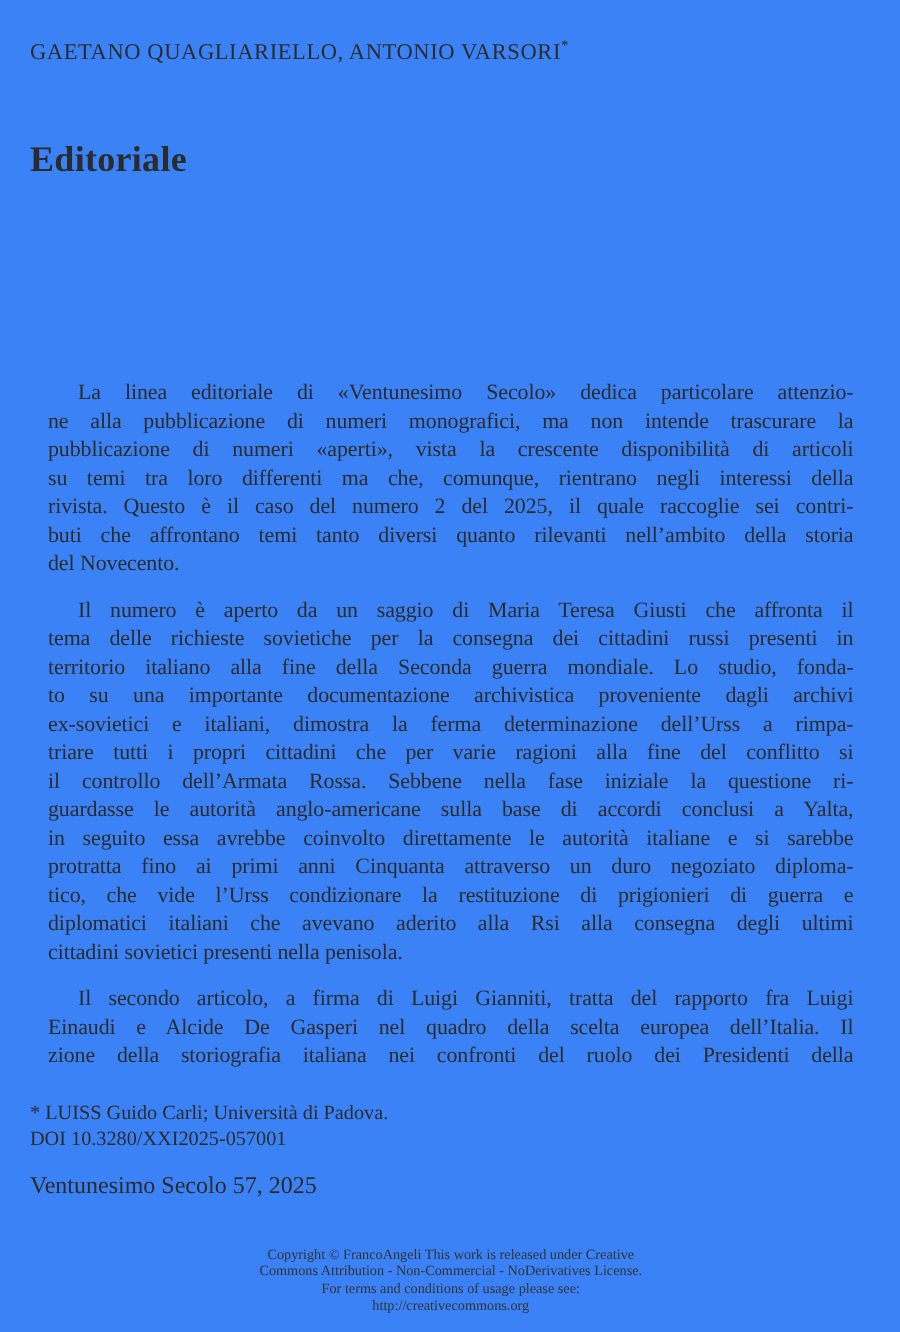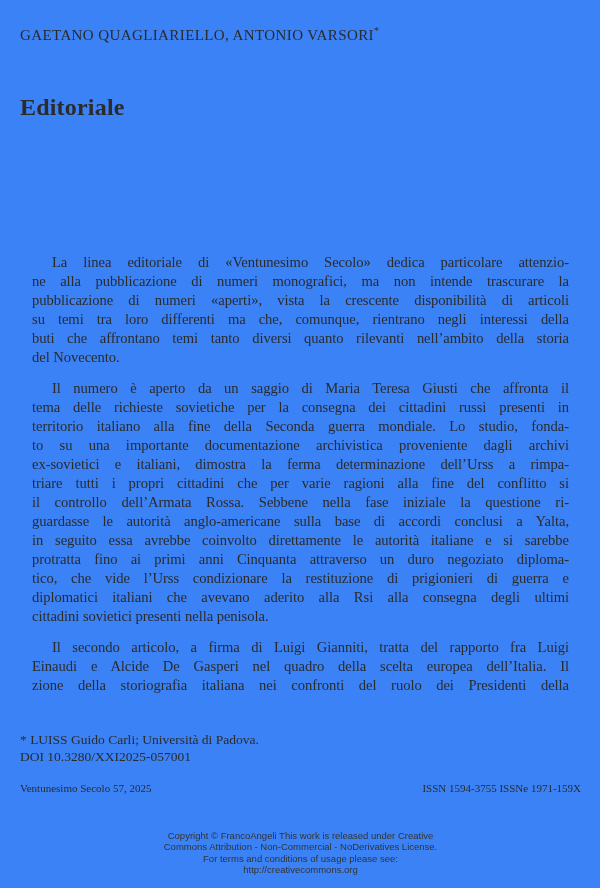--- a/index.html
+++ b/index.html
@@ -40,56 +40,57 @@
   }
   .para { margin: 12px; }
   .line {
     text-align: justify;
     text-align-last: justify;
     white-space: normal;
   }
   .line.no-just { text-align-last: left; }
   .line.first { text-indent: 20px; }
   .footnote {
-    margin-top: 36px;
+    margin-top: 19px;
     font-size: 13.5px;
     line-height: 17px;
   }
   .footer-row {
     margin-top: 15px;
     display: flex;
     justify-content: space-between;
     align-items: baseline;
-    font-size: 11px;
+    font-size: 16px;
     line-height: 17px;
   }
   .copyright {
     margin-top: 33px;
     text-align: center;
-    font-family: Liberation Sans, sans-serif;
+    font-family: Liberation Serif, serif;
     font-size: 9.5px;
     line-height: 11.4px;
     color: #333333;
   }
 </style>
 </head>
 <body>
 
 <div class="page">
 
   <div class="authors"><span>GAETANO QUAGLIARIELLO, ANTONIO VARSORI</span><sup>*</sup></div>
 
   <div class="title">Editoriale</div>
 
   <div class="body-text" id="body-text">
       <div class="para">
         <div class="line first">La linea editoriale di «Ventunesimo Secolo» dedica particolare attenzio-</div>
         <div class="line">ne alla pubblicazione di numeri monografici, ma non intende trascurare la</div>
         <div class="line">pubblicazione di numeri «aperti», vista la crescente disponibilità di articoli</div>
         <div class="line">su temi tra loro differenti ma che, comunque, rientrano negli interessi della</div>
+        <div class="line">rivista. Questo è il caso del numero 2 del 2025, il quale raccoglie sei contri-</div>
         <div class="line">buti che affrontano temi tanto diversi quanto rilevanti nell’ambito della storia</div>
         <div class="line no-just">del Novecento.</div>
       </div>
       <div class="para">
         <div class="line first">Il numero è aperto da un saggio di Maria Teresa Giusti che affronta il</div>
         <div class="line">tema delle richieste sovietiche per la consegna dei cittadini russi presenti in</div>
         <div class="line">territorio italiano alla fine della Seconda guerra mondiale. Lo studio, fonda-</div>
         <div class="line">to su una importante documentazione archivistica proveniente dagli archivi</div>
         <div class="line">ex-sovietici e italiani, dimostra la ferma determinazione dell’Urss a rimpa-</div>
         <div class="line">triare tutti i propri cittadini che per varie ragioni alla fine del conflitto si</div>
@@ -108,21 +109,20 @@
       </div>
     </div>
 
   <div class="footnote">
     <div>* LUISS Guido Carli; Università di Padova.</div>
     <div>DOI 10.3280/XXI2025-057001</div>
   </div>
 
   <div class="footer-row">
     <span>Ventunesimo Secolo 57, 2025</span>
-    <span>ISSN 1594-3755 ISSNe 1971-159X</span>
   </div>
 
   <div class="copyright" id="copyright">
       <div>Copyright © FrancoAngeli This work is released under Creative</div>
       <div>Commons Attribution - Non-Commercial - NoDerivatives License.</div>
       <div>For terms and conditions of usage please see:</div>
       <div>http://creativecommons.org</div>
     </div>
 
 </div>

